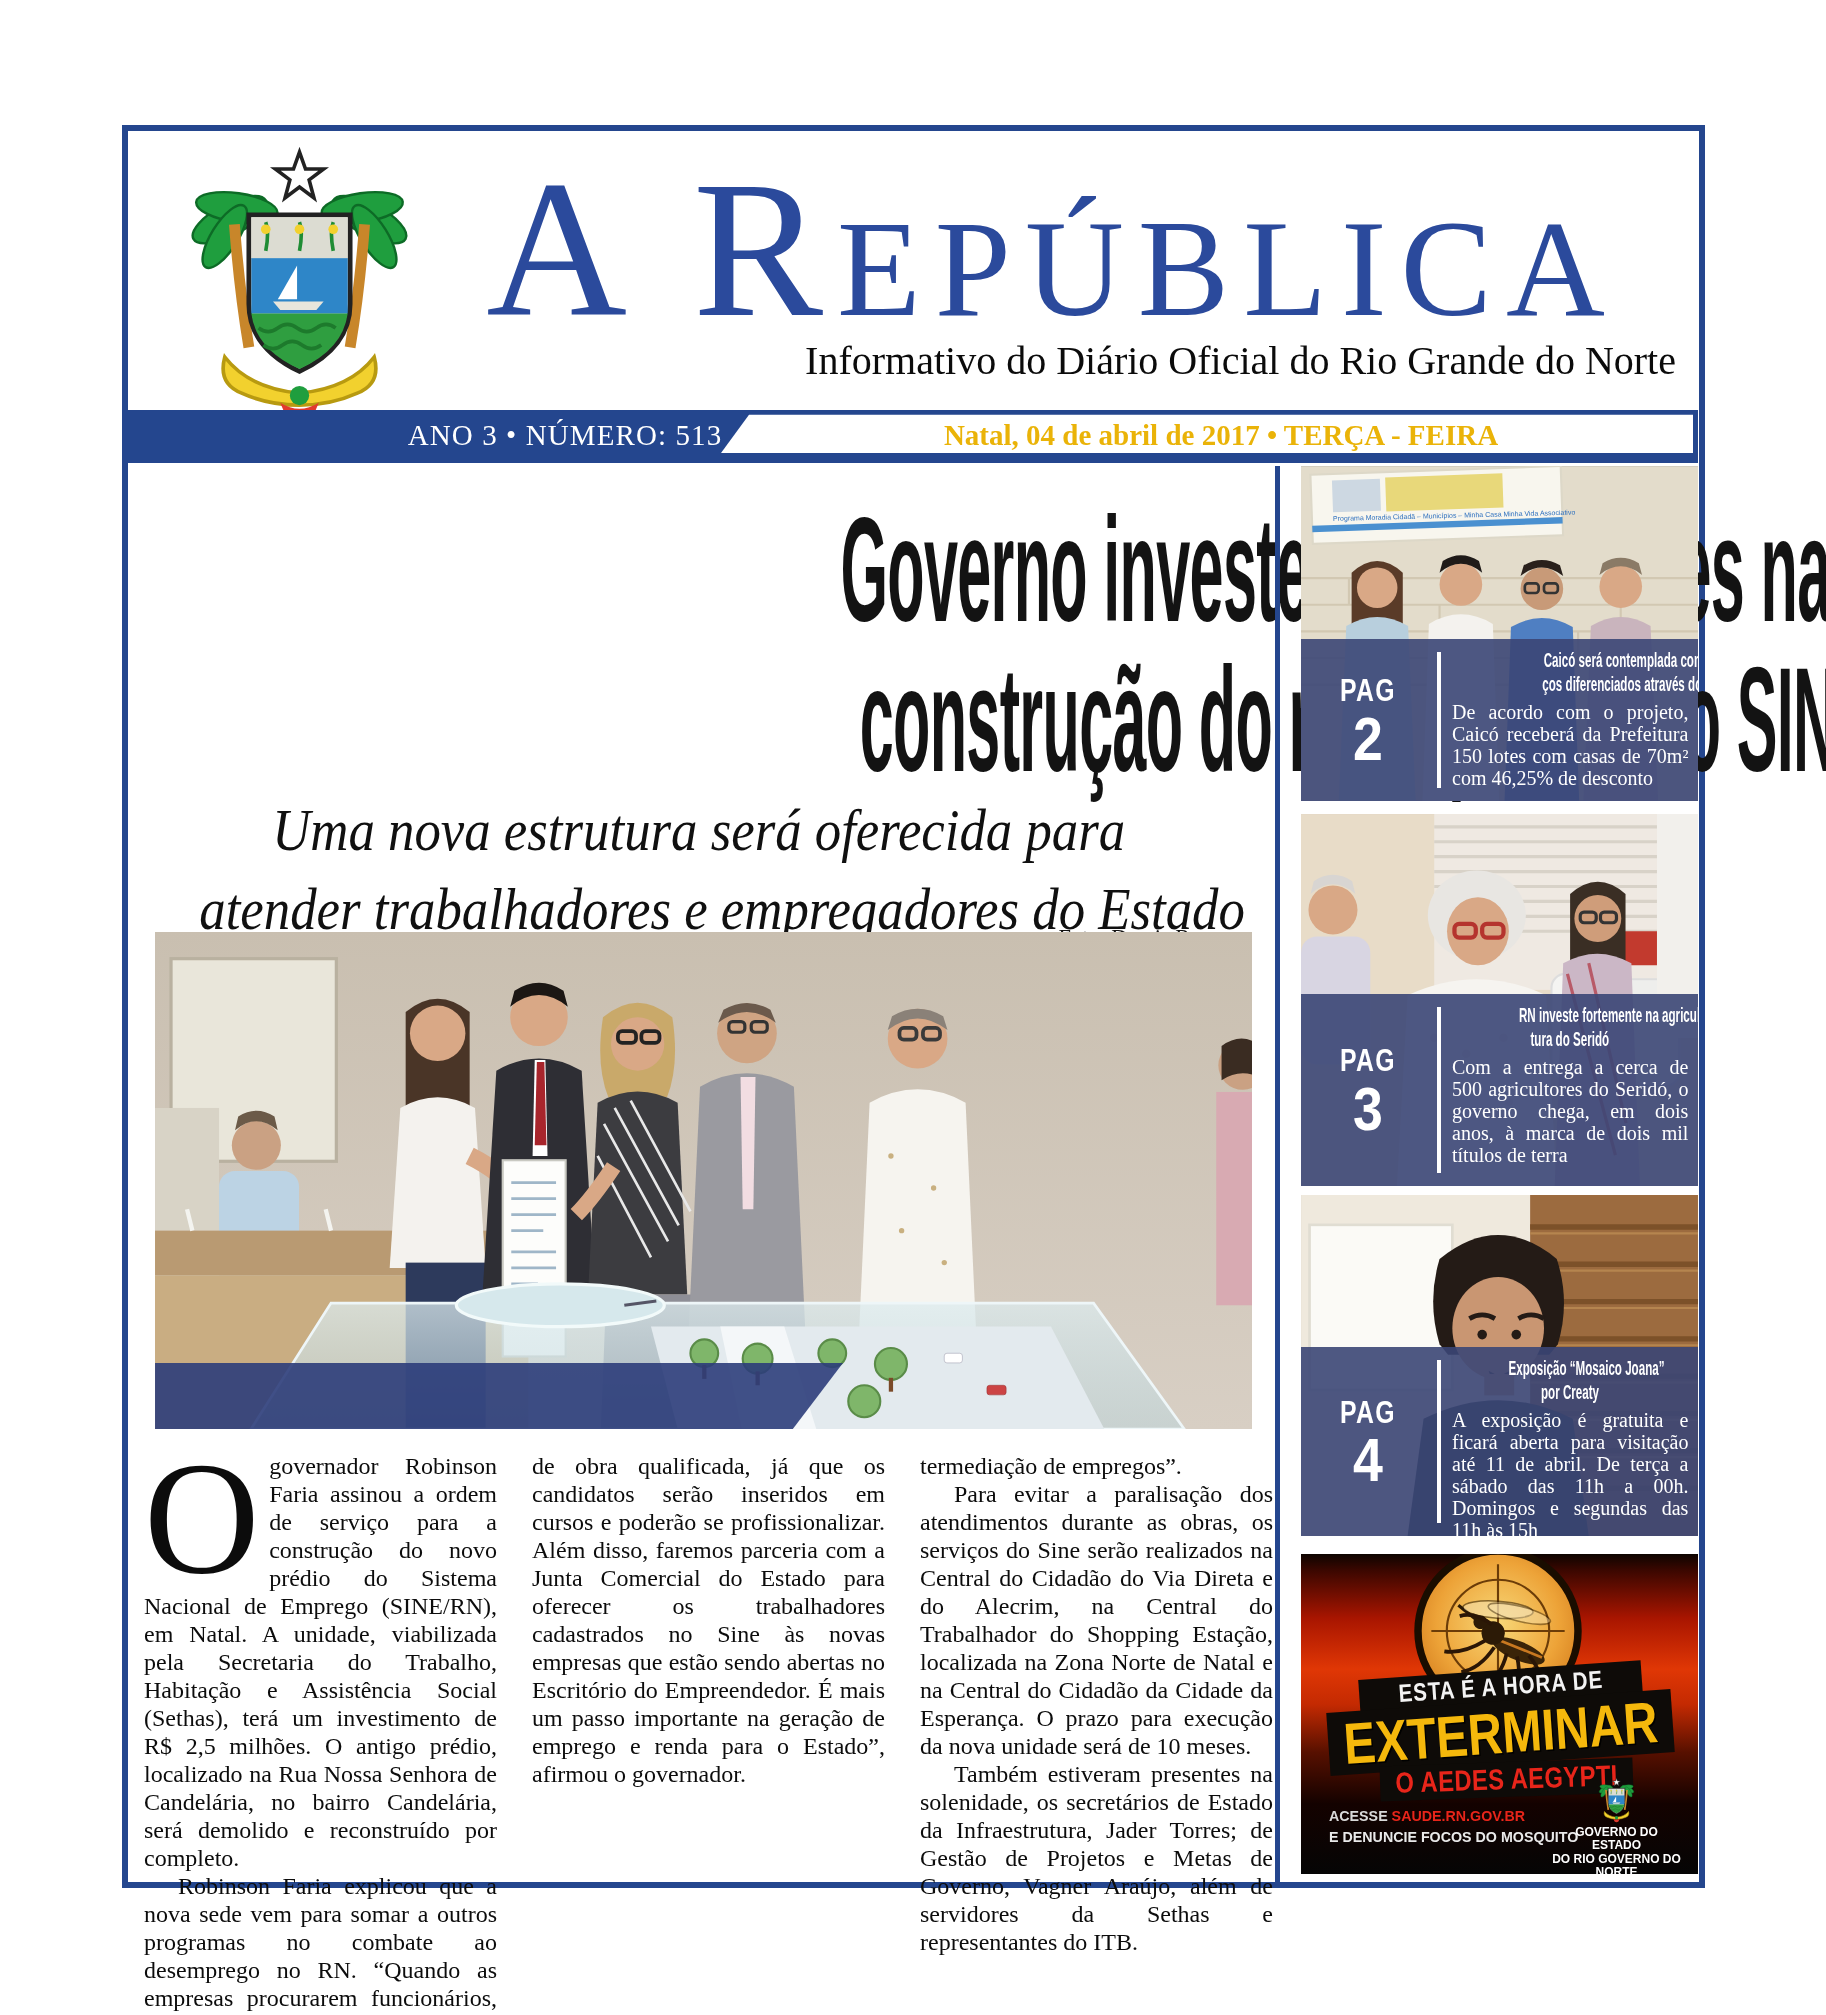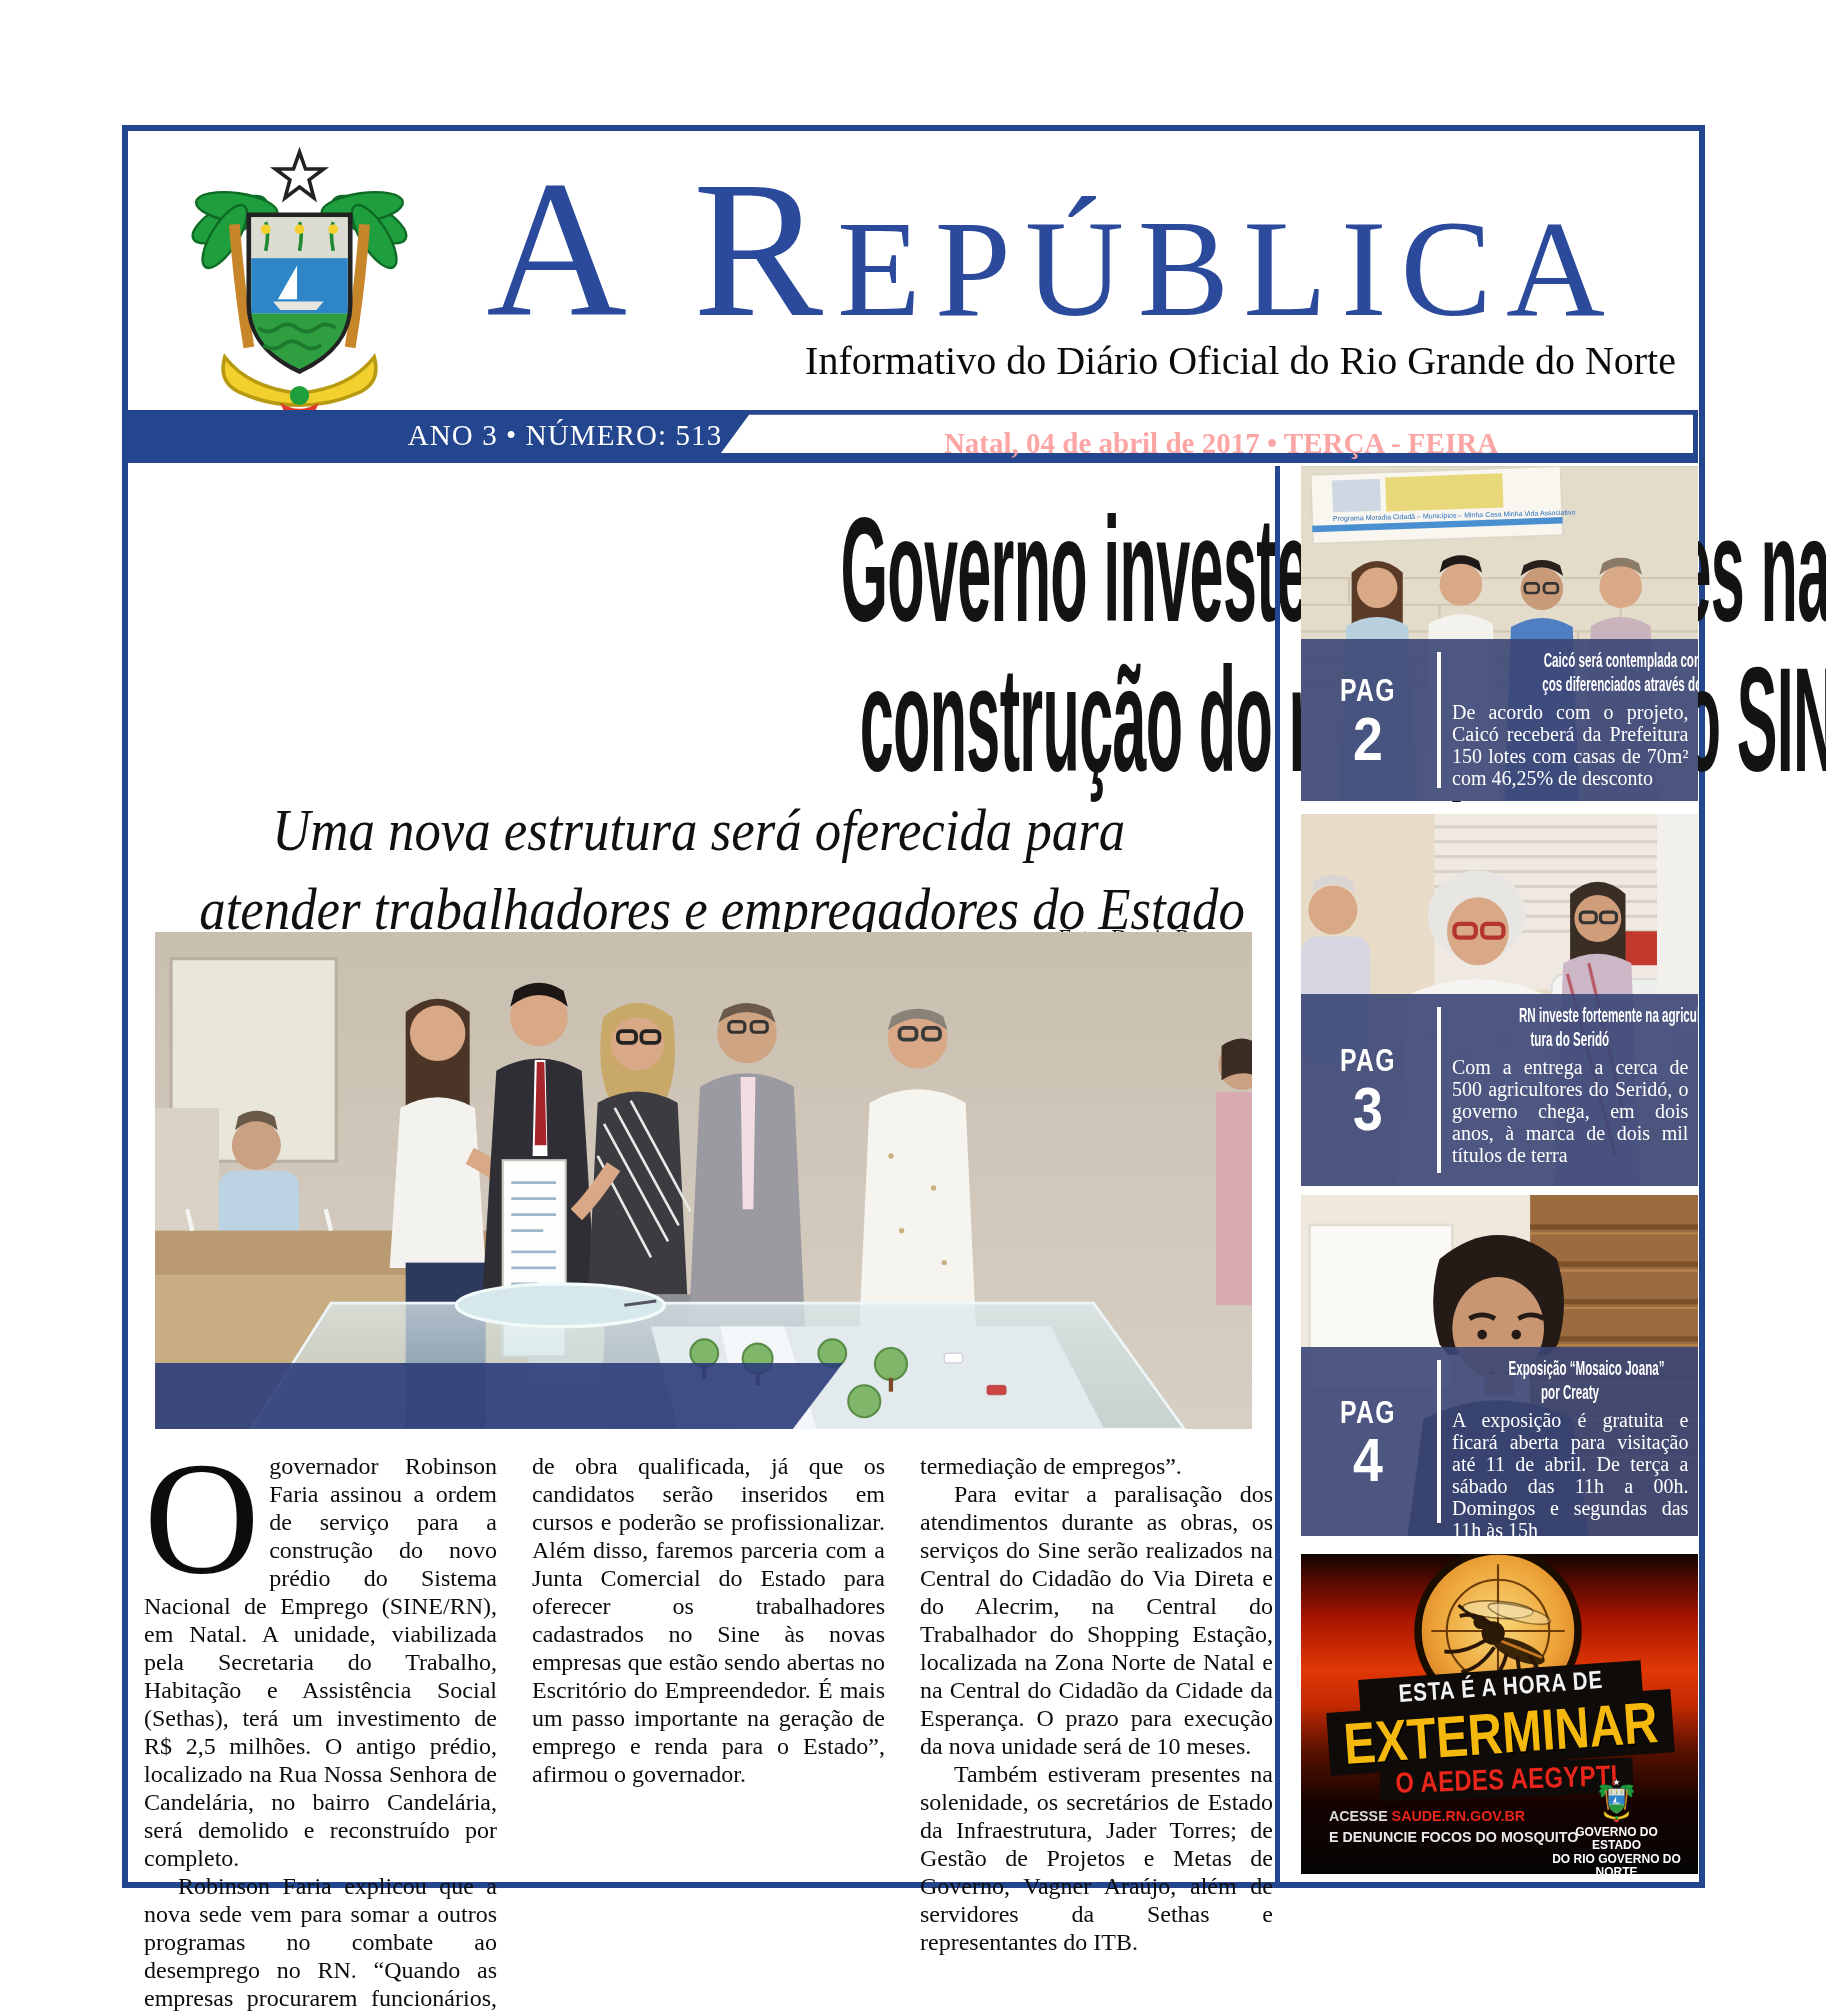--- a/index.html
+++ b/index.html
@@ -13,21 +13,21 @@
       font-variant:small-caps;font-weight:400;font-size:195px;line-height:213px;
       letter-spacing:14px;color:#2b4a9c;white-space:nowrap;}
   .mast-sub{left:533px;top:337px;width:1143px;text-align:right;font-size:40px;color:#0b0b0b;}
   
   .edbar{left:128px;top:410px;width:1570px;height:53px;background:#24468e;}
   .edbar .white{position:absolute;inset:0;background:#fff;
       clip-path:polygon(621px 4.8px,1565px 4.8px,1565px 43px,593px 43px);}
   .ed-left{position:absolute;left:213px;top:0;width:448px;height:50px;display:flex;
       align-items:center;justify-content:center;color:#fff;font-size:29px;letter-spacing:1.1px;}
   .ed-right{position:absolute;left:621px;top:0;width:944px;height:50px;display:flex;
-      align-items:center;justify-content:center;color:#fca5a5;font-weight:bold;font-size:29px;margin-top:8px;}
+      align-items:center;justify-content:center;color:#eab308;font-weight:bold;font-size:29px;}
   
   .hline{left:128px;width:1141px;height:150px;text-align:center;color:#131313;
       font-family:"Liberation Sans",sans-serif;font-weight:bold;font-size:149px;line-height:150px;}
   .hline>span{display:inline-block;white-space:nowrap;transform:scaleX(0.41);transform-origin:50% 50%;letter-spacing:-1.6px;}
   .sline{left:128px;width:1141px;height:80px;text-align:center;color:#101010;
       font-style:italic;font-size:60px;line-height:80px;}
   .sline>span{display:inline-block;white-space:nowrap;transform:scaleX(0.88);transform-origin:50% 50%;}
   .credit{left:874px;top:925px;width:376px;text-align:right;font-size:22.4px;color:#111;}
   
   .photo{left:155px;top:932px;width:1097px;height:497px;overflow:hidden;background:#c9bfb2;}

